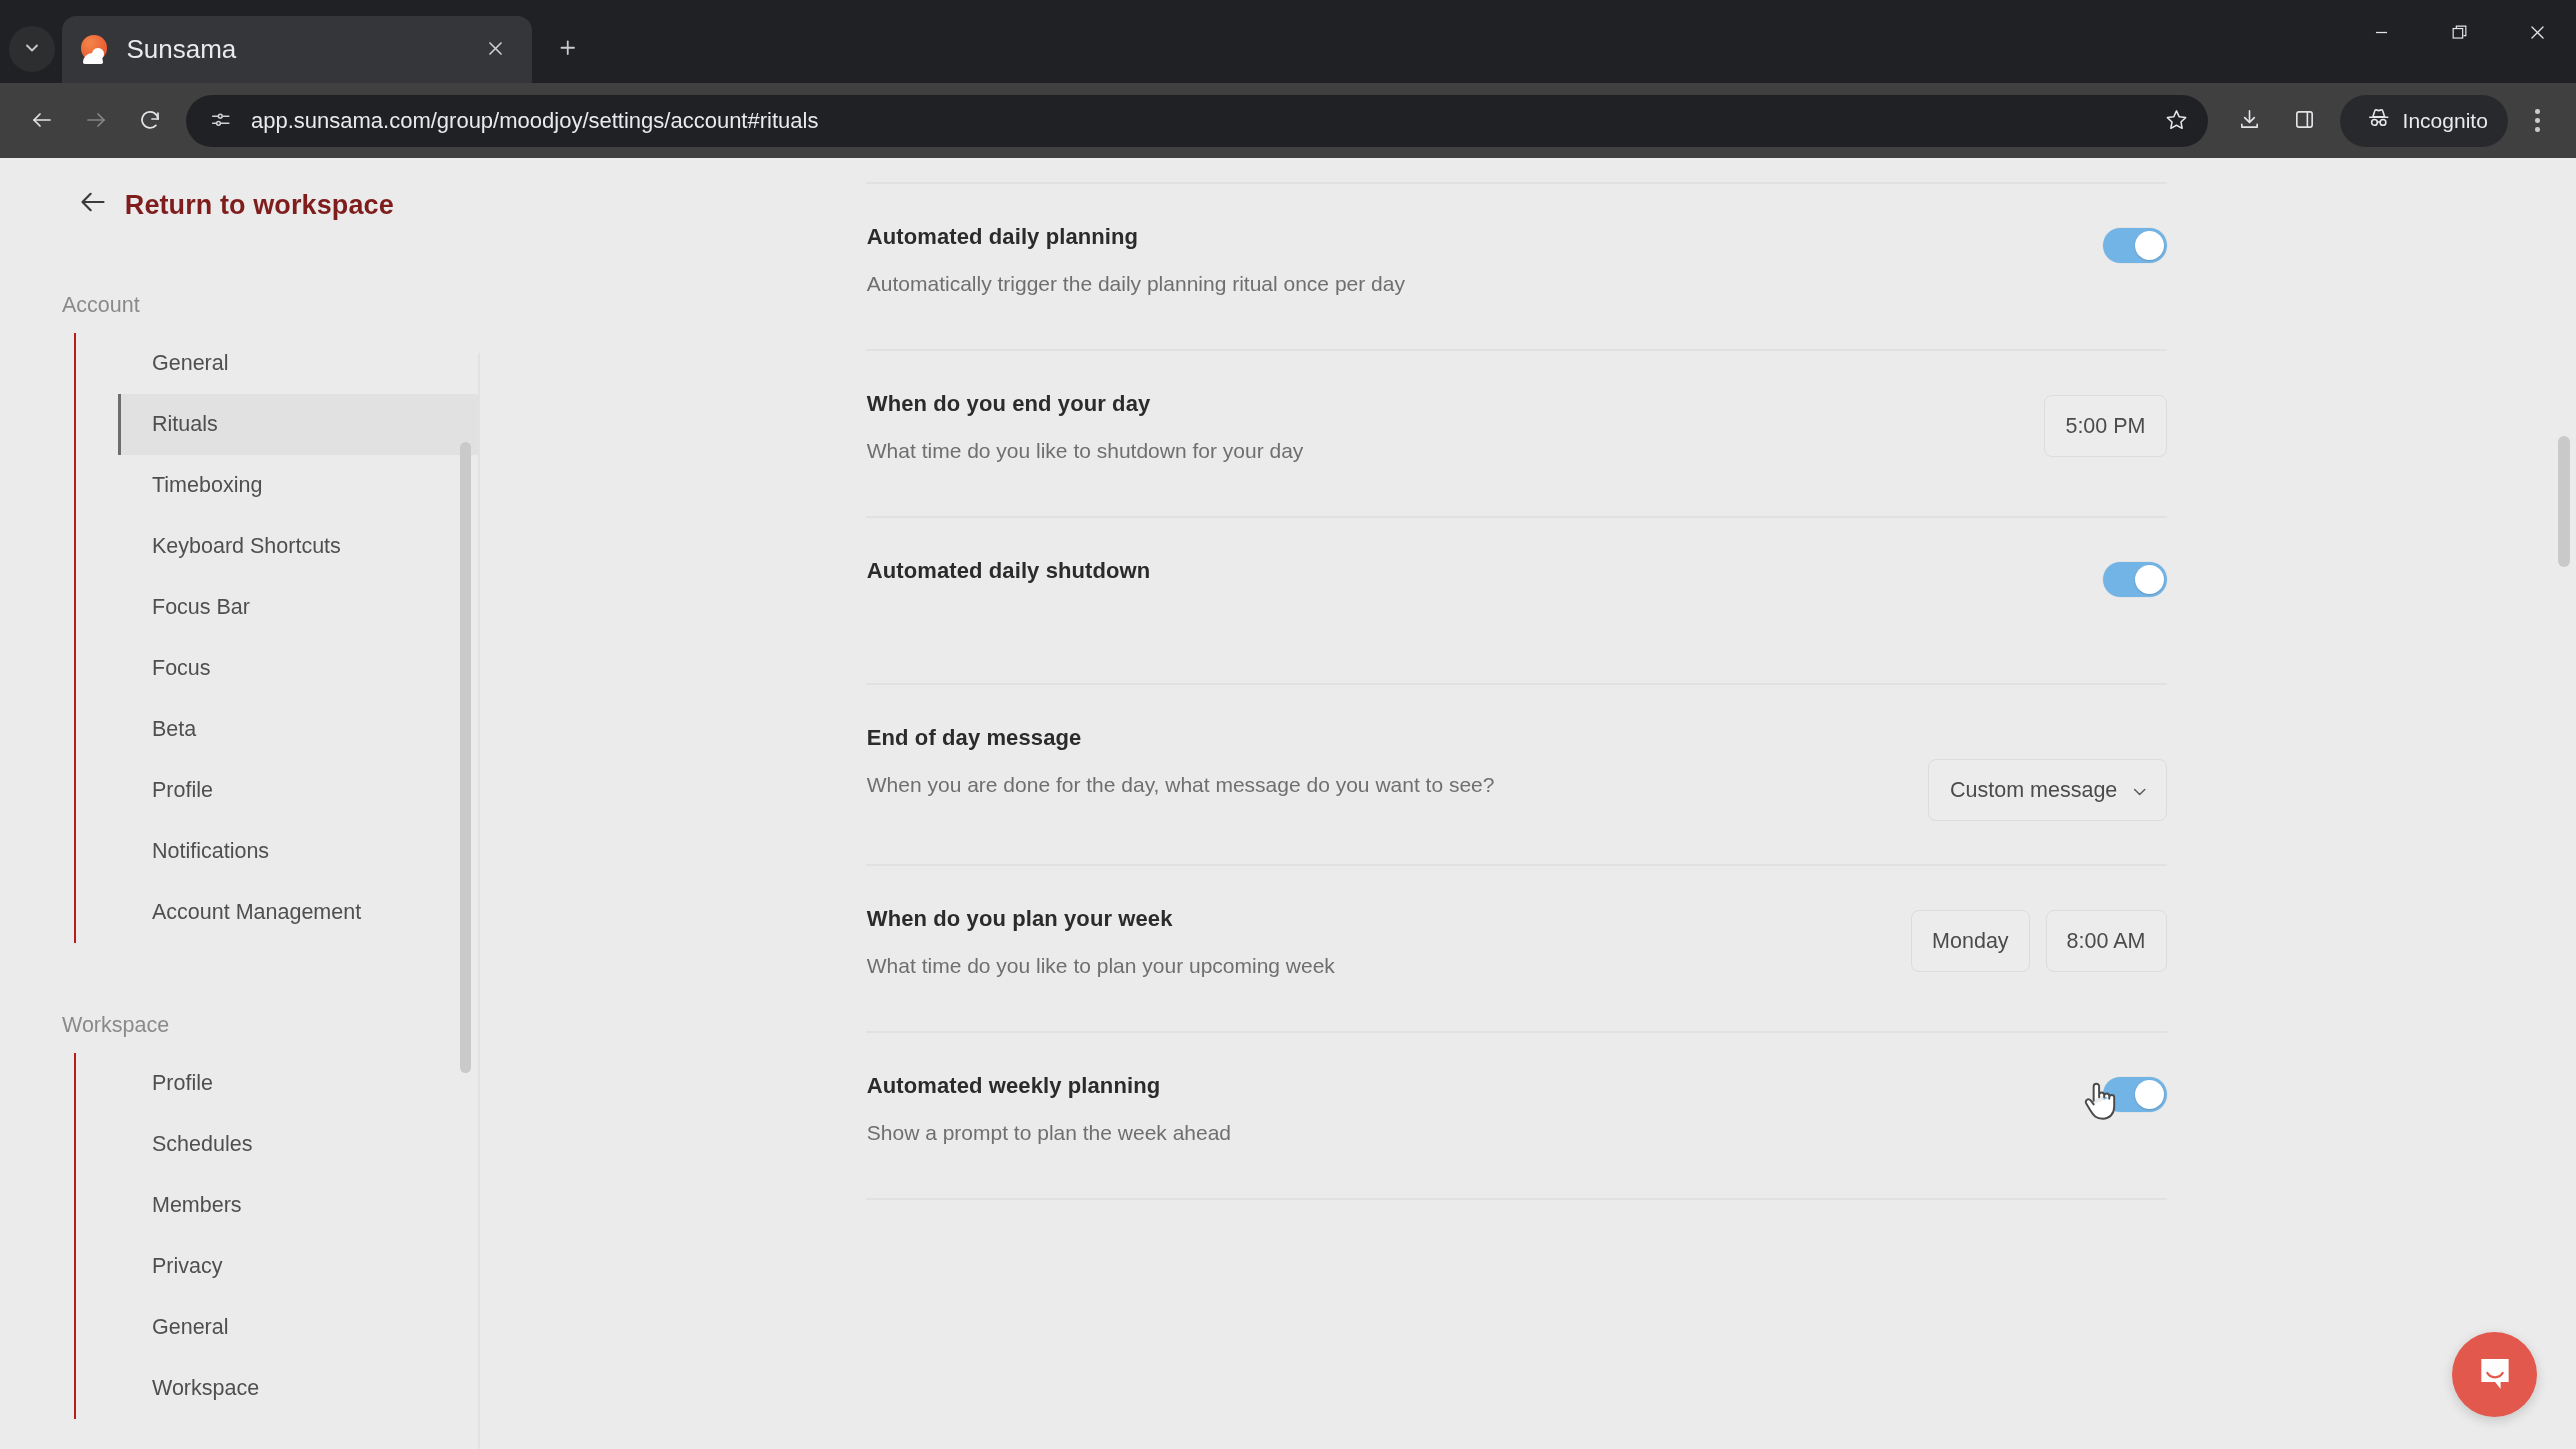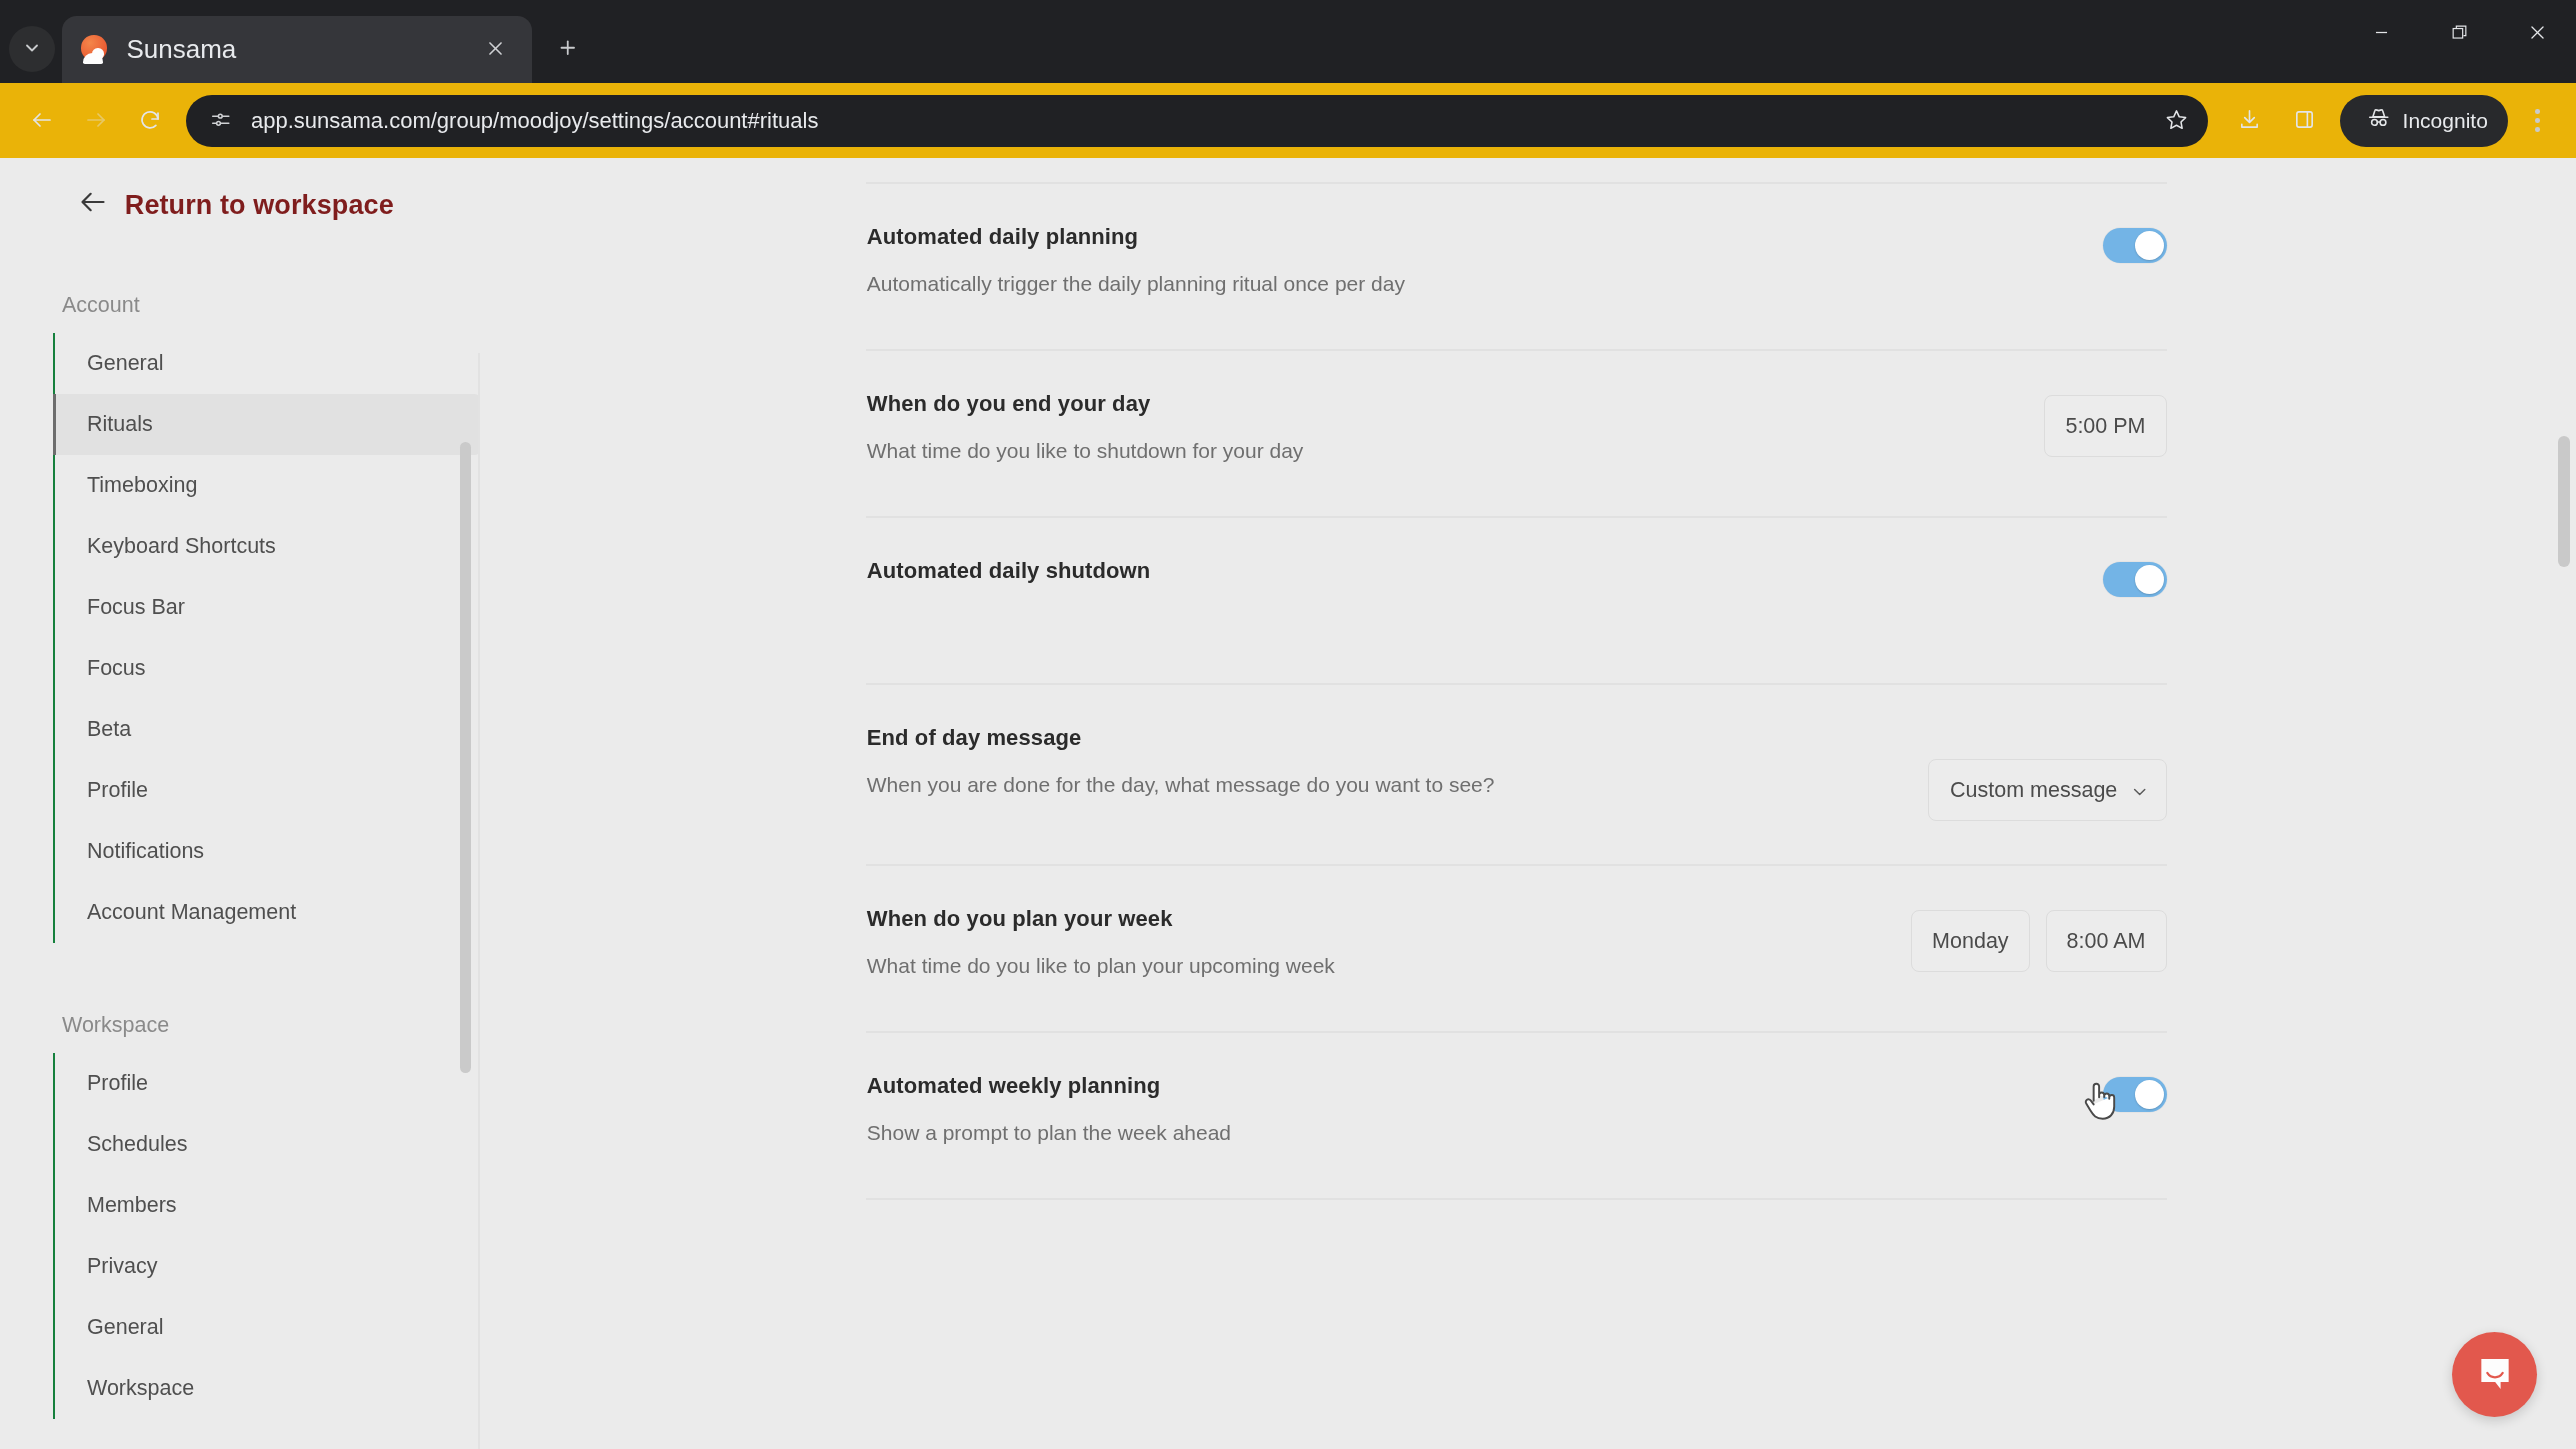--- a/index.html
+++ b/index.html
@@ -88,21 +88,21 @@
   }
   .winbtn {
     width: 78px; height: 67px;
     display: flex; align-items: center; justify-content: center;
     cursor: pointer;
   }
   .winbtn svg { width: 19px; height: 19px; }
 
   .toolbar {
     height: 75px;
-    background: #eab308;
+    background: #404040;
     display: flex; align-items: center;
     padding: 0 14.8px;
     flex: none;
   }
   .navbtn {
     width: 54px; height: 54px; border-radius: 50%;
     display: flex; align-items: center; justify-content: center;
     cursor: pointer; flex: none;
   }
   .navbtn svg { width: 24px; height: 24px; }
@@ -191,22 +191,23 @@
     margin-left: 17.4px; letter-spacing: 0.1px;
   }
 
   .nav-section { margin-top: 64px; }
   .nav-section.second { margin-top: 70px; }
   .section-label {
     font-size: 21.5px; color: #8a8a8a;
     padding-left: 62px; margin-bottom: 14.8px;
   }
   .nav-group {
-    border-left: 2px solid #15803d;
-    margin-left: 53px;
+    border-left: 2px solid #b91c1c;
+    margin-left: 74px;
+    padding-left: 44px;
   }
   .nav-item {
     height: 61px;
     display: flex; align-items: center;
     padding-left: 32px;
     font-size: 21.5px; color: #4f4f4f;
     cursor: pointer;
     position: relative;
     border-radius: 0 5.4px 5.4px 0;
   }

